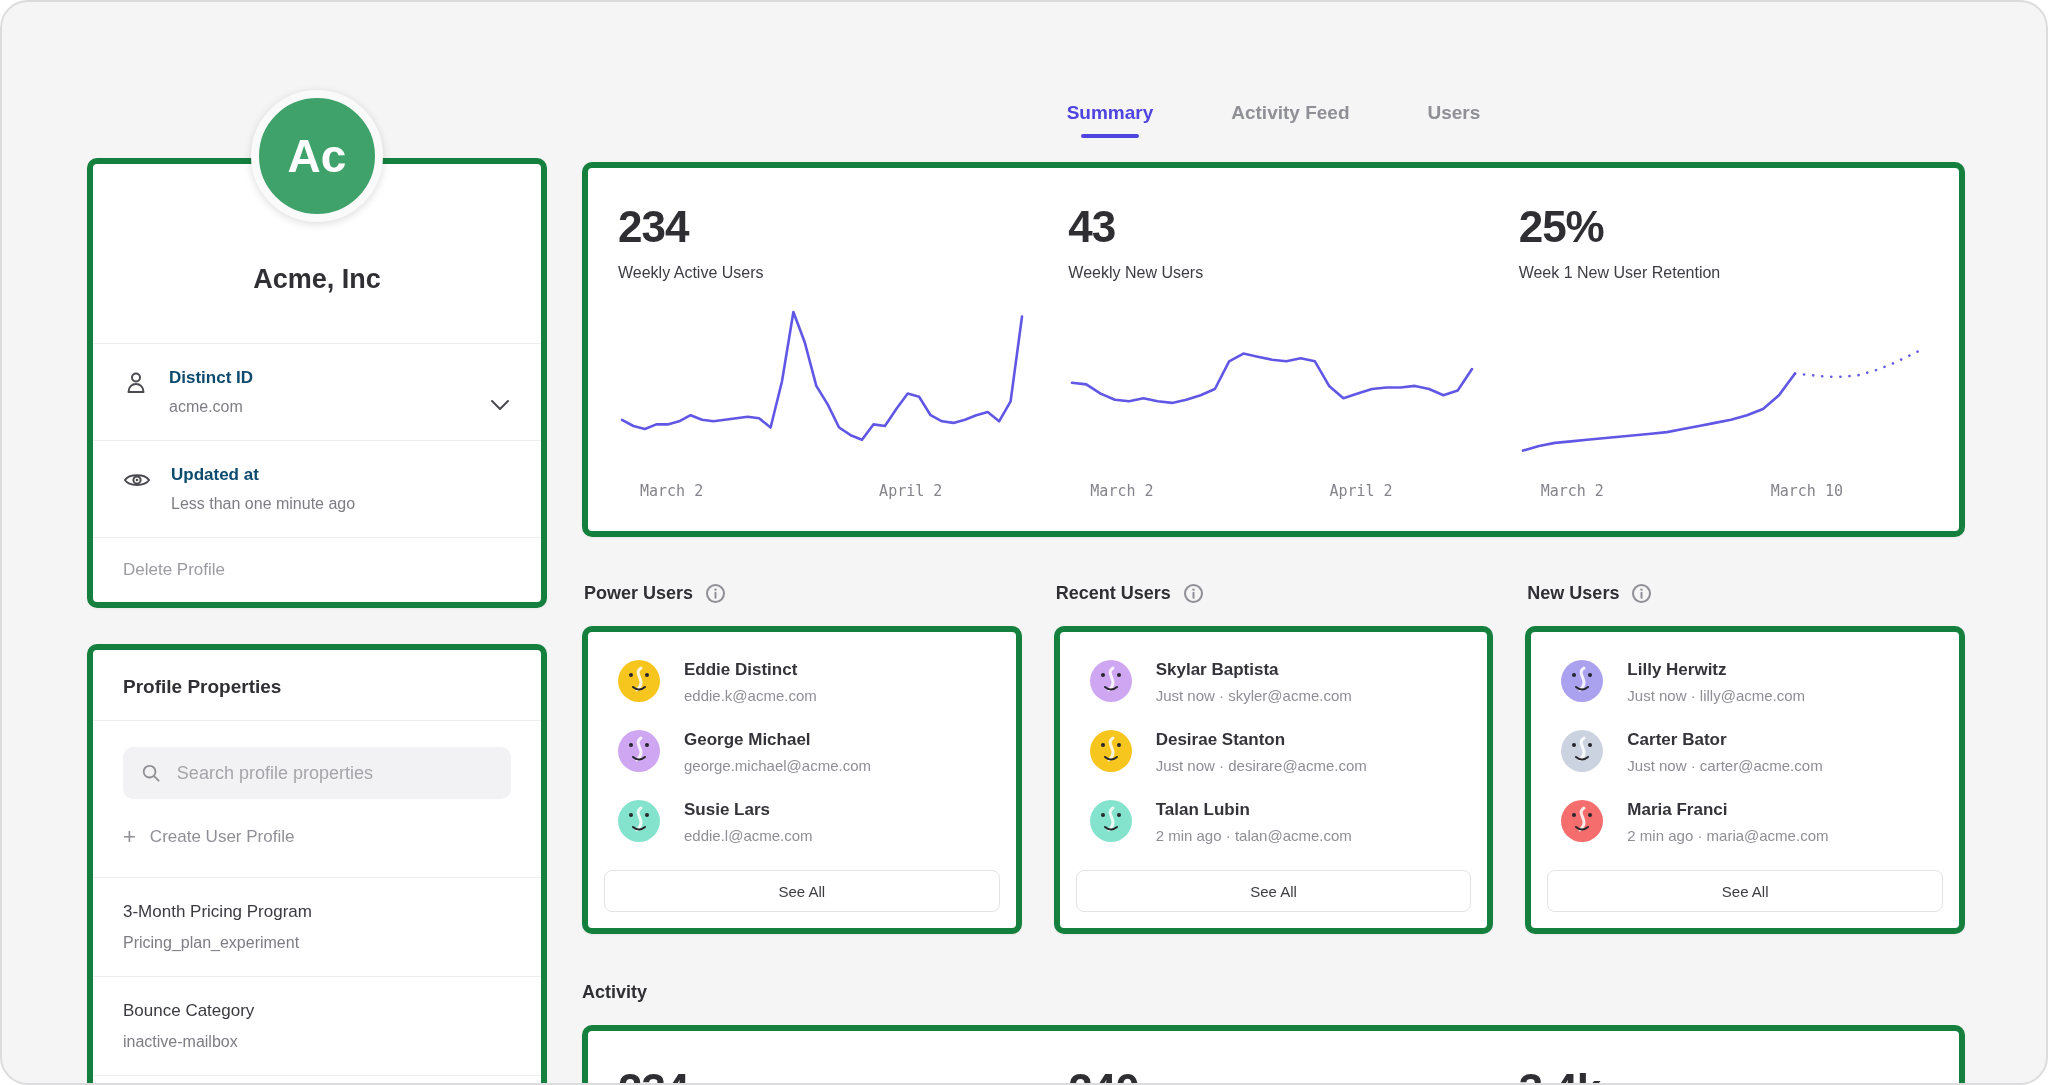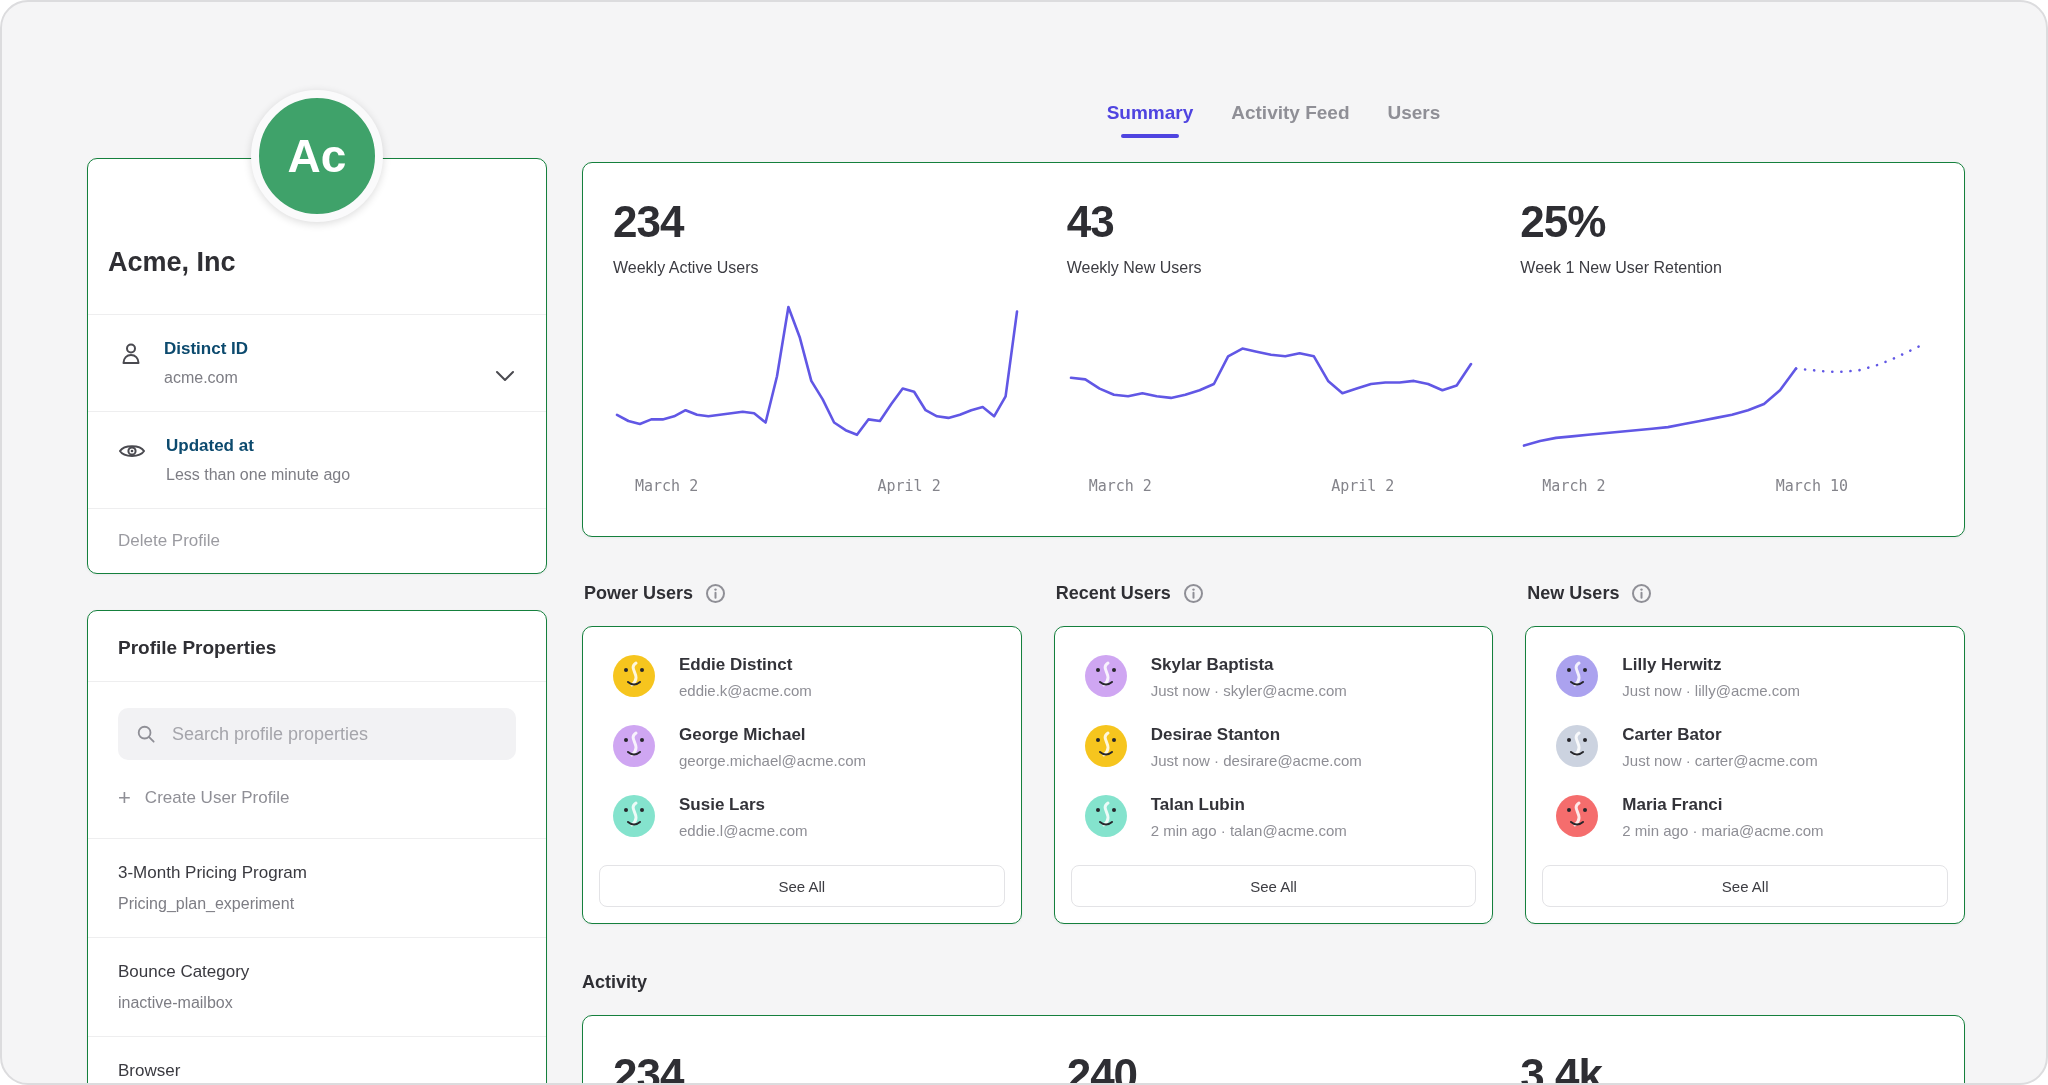--- a/index.html
+++ b/index.html
@@ -1,30 +1,30 @@
 <!DOCTYPE html>
 <html><head>
 <meta charset="utf-8">
 <style>
   * { box-sizing: border-box; }
   body { margin: 0; background: #ffffff; font-family: "Liberation Sans", sans-serif; color: #34343a; }
   .screen { position: relative; width: 2048px; height: 1085px; background: #f5f5f6;
             border: 2px solid #dcdcde; border-radius: 28px; overflow: hidden; }
 
   
-  .card { background: #fff; border: 1px solid #15803d; border-radius: 10px;
+  .card { background: #fff; border: 6px solid #15803d; border-radius: 10px;
           box-shadow: 0 1px 3px rgba(25,25,35,.05); }
 
   
   .sidebar { position: absolute; left: 85px; top: 88px; width: 460px; }
   .avatar-wrap { display: flex; justify-content: center; position: relative; z-index: 2; margin-bottom: -64px; }
   .org-avatar { width: 132px; height: 132px; border-radius: 50%; display: flex; align-items: center;
                 justify-content: center; color: #fff; font-size: 46px; font-weight: 700;
                 border: 8px solid #fafafb; box-shadow: 0 2px 8px rgba(0,0,0,.14); }
-  .org-name { margin: 0; text-align: left; padding: 88px 20px 36px; font-size: 27px; font-weight: 700; color: #2f2f34; }
+  .org-name { margin: 12px; text-align: center; padding: 88px 20px 36px; font-size: 27px; font-weight: 700; color: #2f2f34; }
   .prow { display: flex; align-items: flex-start; gap: 20px; padding: 24px 30px; border-top: 1px solid #eeeeef; }
   .prow .ficon { flex: none; margin-top: 2px; }
   .plabel { font-size: 17px; font-weight: 700; color: #0c4a6e; }
   .pvalue { font-size: 16px; color: #7d7d84; margin-top: 10px; }
   .chev { margin-left: auto; align-self: flex-end; margin-bottom: 4px; }
   .delete-row { border-top: 1px solid #eeeeef; padding: 22px 30px; color: #9b9ba1; font-size: 17px; cursor: pointer; }
 
   .props-card { margin-top: 36px; }
   .props-title { margin: 0; padding: 26px 30px 22px; font-size: 19px; font-weight: 700; color: #2f2f34; }
   .props-body { padding: 26px 30px 30px; border-top: 1px solid #eeeeef; }
@@ -34,21 +34,21 @@
                   color: #55555c; font-family: "Liberation Sans", sans-serif; }
   .search input::placeholder { color: #a5a5ab; }
   .create { margin-top: 28px; color: #8f8f96; font-size: 17px; display: flex; gap: 14px; align-items: center; cursor: pointer; }
   .plus-glyph { font-size: 22px; line-height: 16px; color: #8f8f96; }
   .prop-item { border-top: 1px solid #eeeeef; padding: 24px 30px; }
   .prop-name { font-size: 17px; font-weight: 400; color: #3a3a40; }
   .prop-val { font-size: 16px; color: #7d7d84; margin-top: 12px; }
 
   
   .main { position: absolute; left: 580px; top: 100px; width: 1383px; }
-  .tabs { display: flex; justify-content: center; gap: 38px; margin-bottom: 24px; }
+  .tabs { display: flex; justify-content: center; gap: 78px; margin-bottom: 24px; }
   .tab { font-size: 19px; font-weight: 700; color: #8f8f96; position: relative; padding-bottom: 14px; cursor: pointer; }
   .tab.active { color: #4f44e0; }
   .tab .underline { position: absolute; left: 50%; transform: translateX(-50%); bottom: 0;
                     width: 58px; height: 4px; border-radius: 3px; background: #4f44e0; }
 
   .summary-card { display: flex; gap: 40px; padding: 34px 30px 24px; height: 375px; }
   .stat { flex: 1; min-width: 0; display: flex; flex-direction: column; }
   .stat-number { font-size: 44px; font-weight: 700; color: #2e2e33; letter-spacing: -1px; }
   .stat-label { font-size: 16px; color: #3c3c42; margin-top: 12px; }
   svg.chart { margin-top: 20px; flex: none; }

